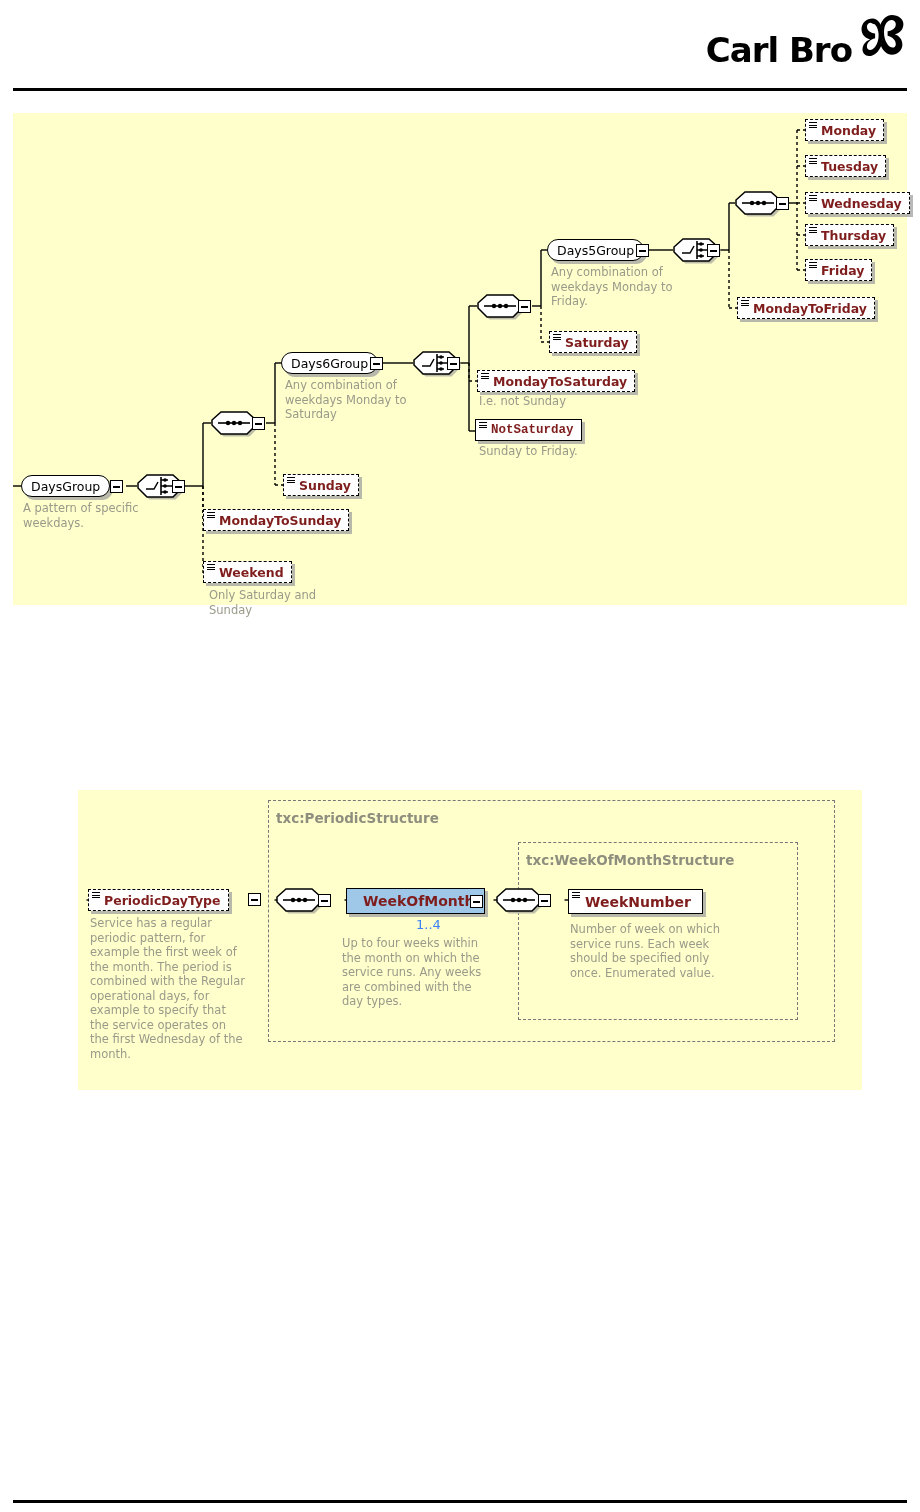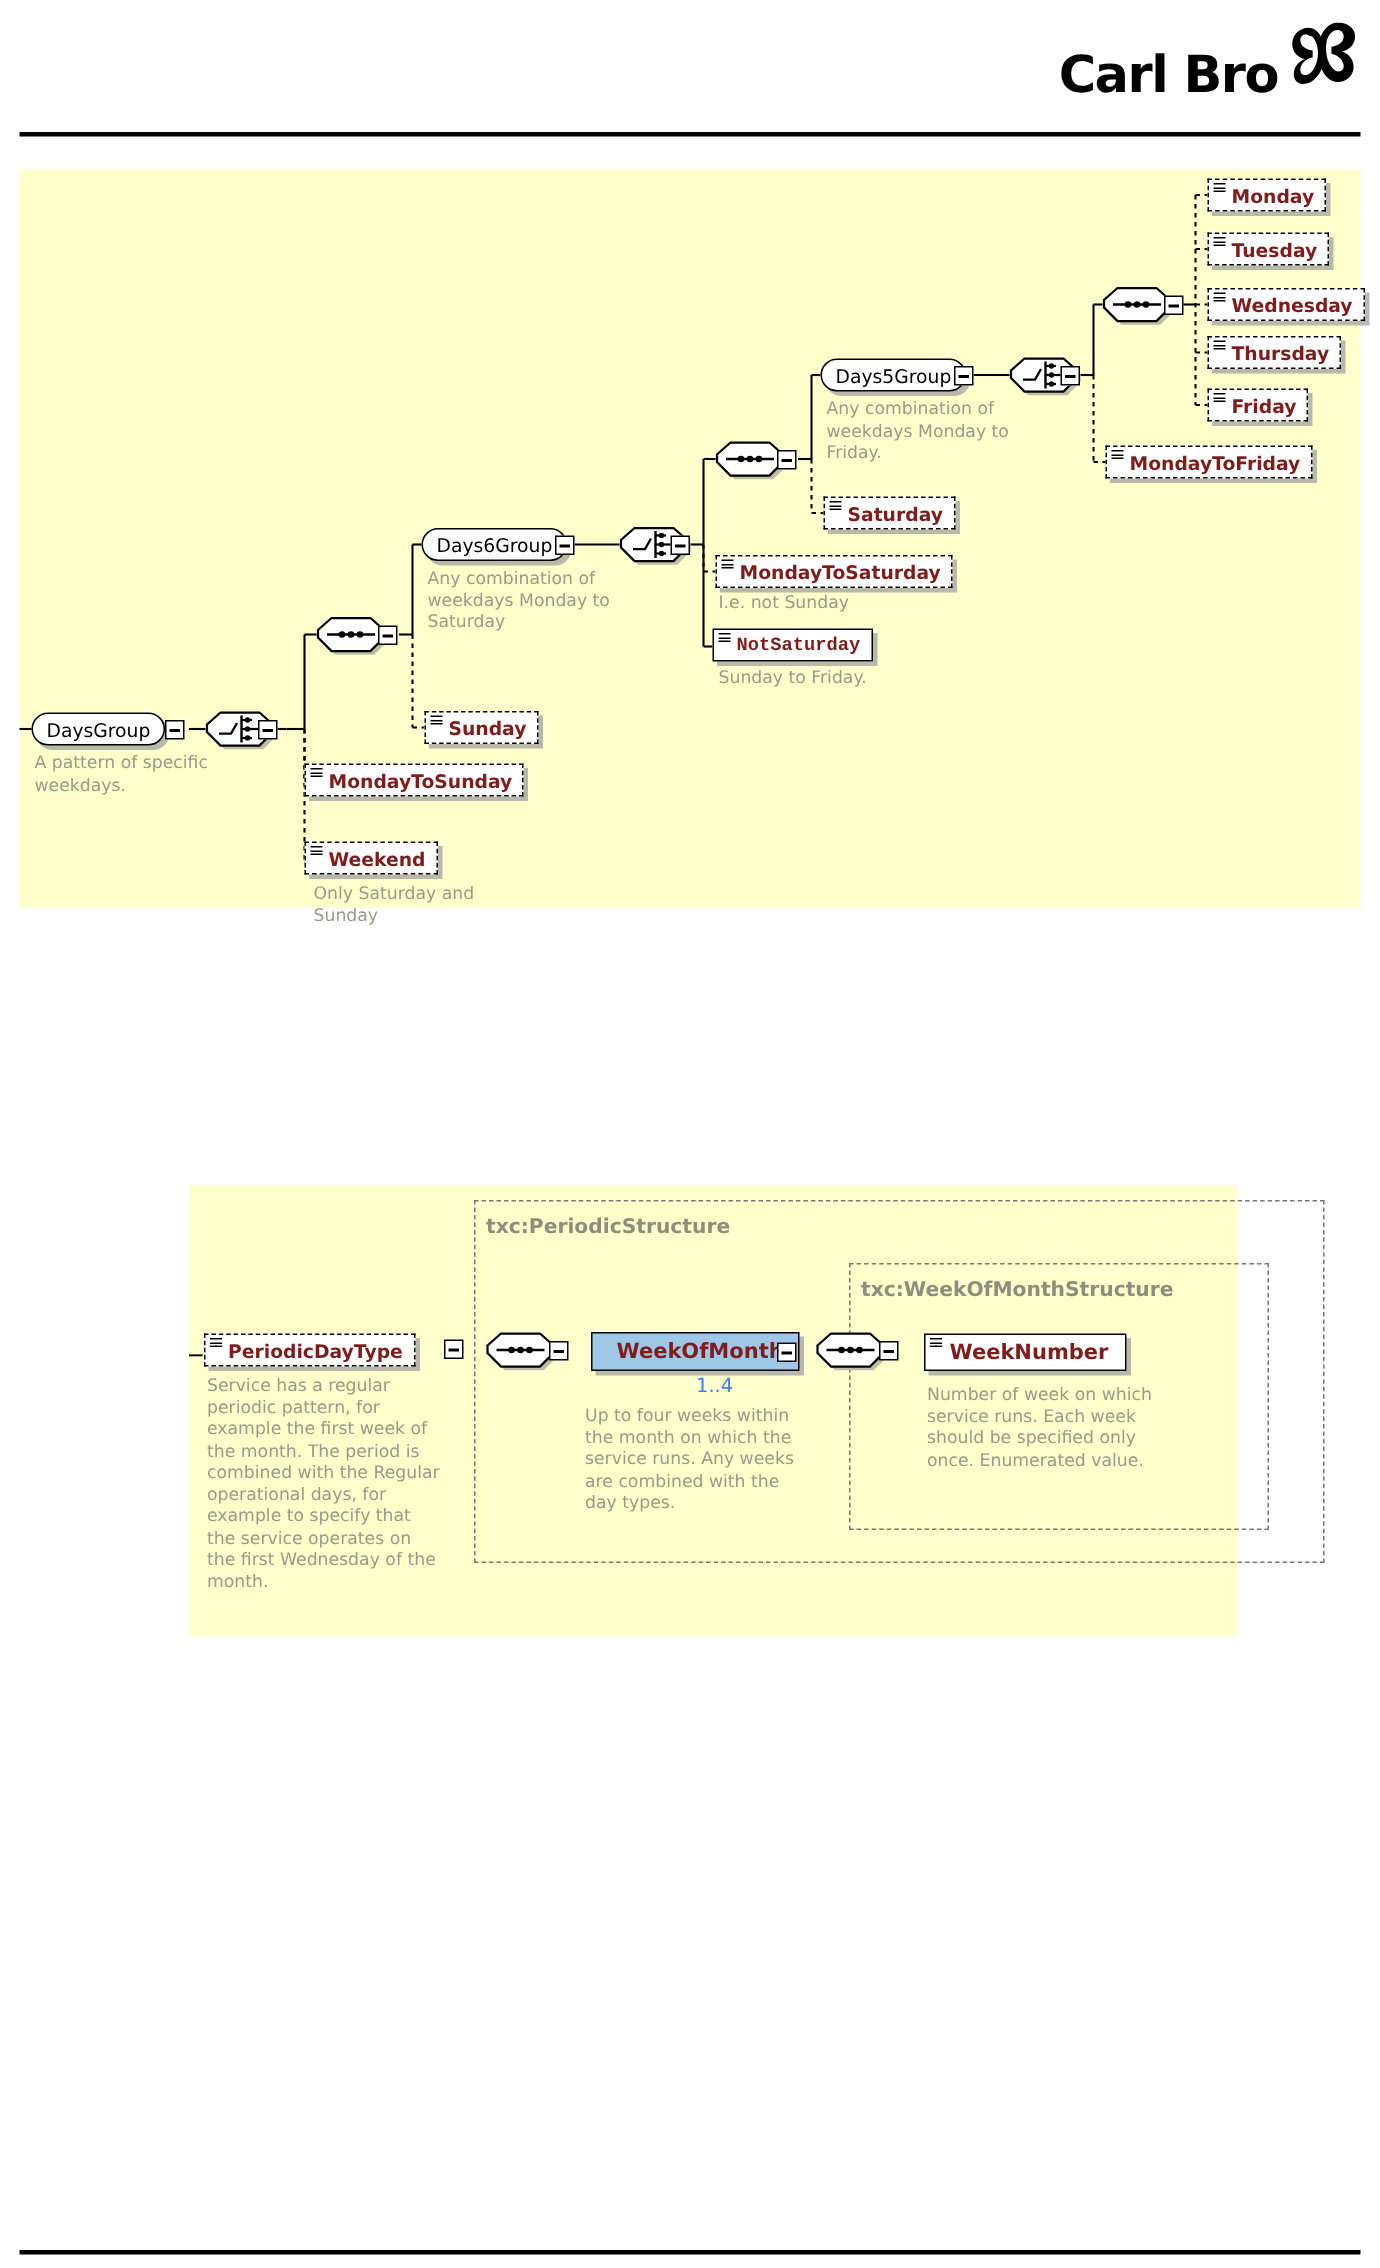--- a/index.html
+++ b/index.html
@@ -14,21 +14,21 @@
   .logo{position:absolute;right:16px;top:6px;display:flex;align-items:center;gap:6px;}
   .logo-text{font-family:"DejaVu Sans","Liberation Sans",sans-serif;font-weight:bold;
     font-size:34px;letter-spacing:-1px;color:#000;line-height:1;margin-top:27px;}
   .logo-mark{width:46px;height:44px;}
   .rule-top{position:absolute;left:13px;right:13px;top:88px;height:3px;background:#000;}
   .rule-bottom{position:absolute;left:13px;right:13px;top:1500px;height:3px;background:#000;}
 
   
   .panel{position:absolute;background:#ffffcc;}
   #panel1{left:13px;top:113px;width:894px;height:492px;}
-  #panel2{left:78px;top:790px;width:699px;height:300px;margin-left:48px;}
+  #panel2{left:78px;top:790px;width:784px;height:300px;}
 
   
   .wires{position:absolute;left:0;top:0;width:100%;height:100%;overflow:visible;}
 
   
   .ebox{
     position:absolute;box-sizing:border-box;background:#ffffff;
     font-weight:bold;font-size:12.5px;color:#7f1d1d;
     display:flex;align-items:center;white-space:nowrap;
     padding-left:15px;padding-right:7px;height:22px;

